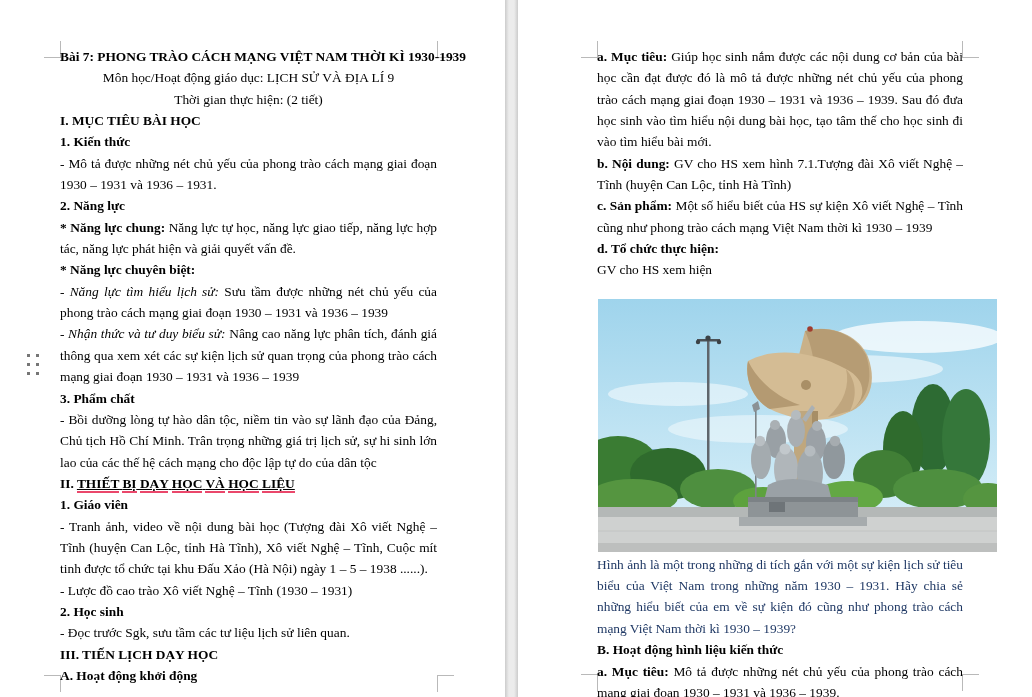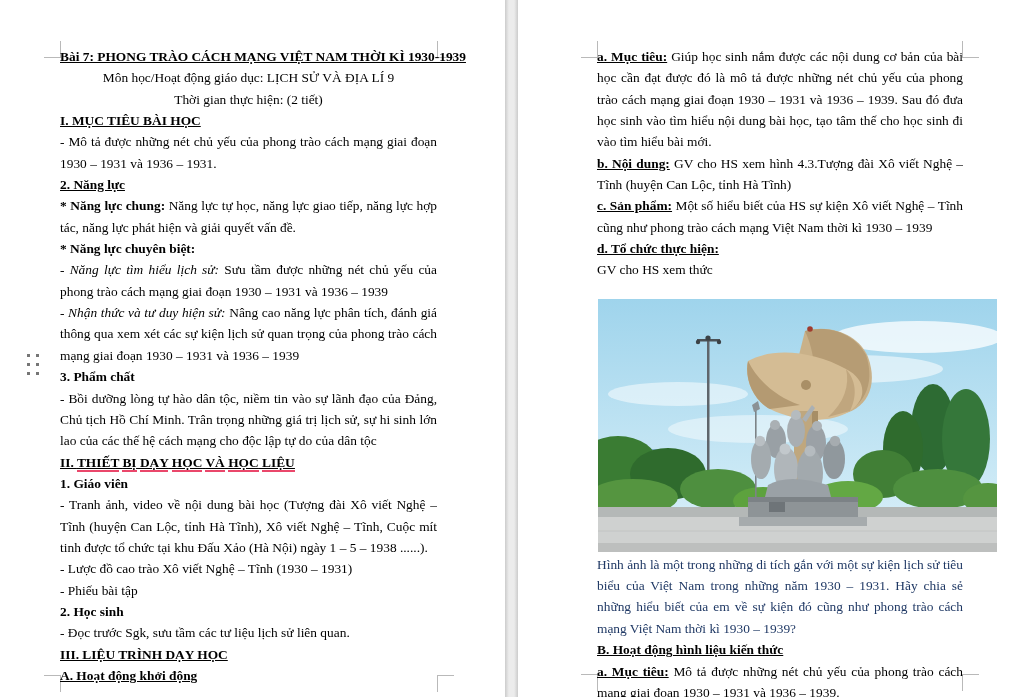--- a/index.html
+++ b/index.html
@@ -19,21 +19,21 @@
   #page-right{left:518px;width:410px;}
   #page-gap{
     position:absolute;left:505px;top:0;width:13px;height:697px;
     background:linear-gradient(90deg,#cccccc 0,#ececec 30%,#ececec 70%,#cccccc 100%);
   }
   .text-col{position:absolute;text-align:justify;line-height:21.35px;}
   #page-left .text-col{left:60px;top:46px;width:377px;}
   #page-right .text-col{left:79px;top:46px;width:366px;}
   p{margin:0;padding:0;}
   .center{text-align:center;}
-  .bold{font-weight:bold;text-decoration:underline;}
+  .bold{font-weight:bold;}
   .bi{font-weight:bold;}
   .it{font-style:italic;}
   .nowrap{white-space:nowrap;}
   .blue{color:var(--blue_text);}
   .uw{text-decoration:underline;}
   .sq{border-bottom:2.5px solid var(--squiggle);}
   
   .mark{position:absolute;width:16px;height:16px;}
   .mark.tl{border-right:1px solid var(--mark);border-bottom:1px solid var(--mark);}
   .mark.tr{border-left:1px solid var(--mark);border-bottom:1px solid var(--mark);}
@@ -65,54 +65,54 @@
   <div class="mark tl" style="left:44px;top:41px;"></div>
   <div class="mark tr" style="left:437px;top:41px;"></div>
   <div class="mark bl" style="left:44px;top:675px;"></div>
   <div class="mark br" style="left:437px;top:675px;"></div>
 
   <div class="text-col">
     <p class="center bold nowrap">Bài 7: PHONG TRÀO CÁCH MẠNG VIỆT NAM THỜI KÌ 1930-1939</p>
     <p class="center">Môn học/Hoạt động giáo dục: LỊCH SỬ VÀ ĐỊA LÍ 9</p>
     <p class="center">Thời gian thực hiện: (2 tiết)</p>
     <p class="bold">I. MỤC TIÊU BÀI HỌC</p>
+    <p class="bold">1. Kiến thức</p>
     <p>- Mô tả được những nét chủ yếu của phong trào cách mạng giai đoạn 1930 – 1931 và 1936 – 1931.</p>
     <p class="bold">2. Năng lực</p>
     <p><span class="bi">* Năng lực chung:</span><span> Năng lực tự học, năng lực giao tiếp, năng lực hợp tác, năng lực phát hiện và giải quyết vấn đề.</span></p>
     <p class="bi">* Năng lực chuyên biệt:</p>
     <p><span class="it">- Năng lực tìm hiểu lịch sử:</span><span> Sưu tầm được những nét chủ yếu của phong trào cách mạng giai đoạn 1930 – 1931 và 1936 – 1939</span></p>
-    <p><span class="it">- Nhận thức và tư duy hiện sử:</span><span> Nâng cao năng lực phân tích, đánh giá thông qua xem xét các sự kiện lịch sử quan trọng của phong trào cách mạng giai đoạn 1930 – 1931 và 1936 – 1939</span></p>
+    <p><span class="it">- Nhận thức và tư duy biểu sử:</span><span> Nâng cao năng lực phân tích, đánh giá thông qua xem xét các sự kiện lịch sử quan trọng của phong trào cách mạng giai đoạn 1930 – 1931 và 1936 – 1939</span></p>
     <p class="bi">3. Phẩm chất</p>
     <p>- Bồi dưỡng lòng tự hào dân tộc, niềm tin vào sự lãnh đạo của Đảng, Chủ tịch Hồ Chí Minh. Trân trọng những giá trị lịch sử, sự hi sinh lớn lao của các thế hệ cách mạng cho độc lập tự do của dân tộc</p>
     <p class="bold"><span>II. </span><span class="uw" id="squiggle-words"><span class="sq">THIẾT</span> <span class="sq">BỊ</span> <span class="sq">DẠY</span> <span class="sq">HỌC</span> <span class="sq">VÀ</span> <span class="sq">HỌC</span> <span class="sq">LIỆU</span></span></p>
     <p class="bi">1. Giáo viên</p>
     <p>- Tranh ảnh, video về nội dung bài học (Tượng đài Xô viết Nghệ – Tĩnh (huyện Can Lộc, tỉnh Hà Tĩnh), Xô viết Nghệ – Tĩnh, Cuộc mít tinh được tổ chức tại khu Đấu Xảo (Hà Nội) ngày 1 – 5 – 1938 ......).</p>
     <p>- Lược đồ cao trào Xô viết Nghệ – Tĩnh (1930 – 1931)</p>
-    <p>- Phiếu bài tập</p>
     <p class="bi">2. Học sinh</p>
     <p>- Đọc trước Sgk, sưu tầm các tư liệu lịch sử liên quan.</p>
-    <p class="bold">III. LIỆU TRÌNH DẠY HỌC</p>
+    <p class="bold">III. TIẾN LỊCH DẠY HỌC</p>
     <p class="bold">A. Hoạt động khởi động</p>
   </div>
 </div>
 
 <div id="page-gap"></div>
 
 <div class="page" id="page-right">
   <div class="mark tl" style="left:63px;top:41px;"></div>
   <div class="mark tr" style="left:444px;top:41px;"></div>
   <div class="mark bl" style="left:63px;top:674px;"></div>
   <div class="mark br" style="left:444px;top:674px;"></div>
 
   <div class="text-col">
     <p><span class="bold">a. Mục tiêu:</span><span> Giúp học sinh nắm được các nội dung cơ bản của bài học cần đạt được đó là mô tả được những nét chủ yếu của phong trào cách mạng giai đoạn 1930 – 1931 và 1936 – 1939. Sau đó đưa học sinh vào tìm hiểu nội dung bài học, tạo tâm thế cho học sinh đi vào tìm hiểu bài mới.</span></p>
-    <p><span class="bold">b. Nội dung:</span><span> GV cho HS xem hình 4.3.Tượng đài Xô viết Nghệ – Tĩnh (huyện Can Lộc, tỉnh Hà Tĩnh)</span></p>
+    <p><span class="bold">b. Nội dung:</span><span> GV cho HS xem hình 7.1.Tượng đài Xô viết Nghệ – Tĩnh (huyện Can Lộc, tỉnh Hà Tĩnh)</span></p>
     <p><span class="bold">c. Sản phẩm:</span><span> Một số hiểu biết của HS sự kiện Xô viết Nghệ – Tĩnh cũng như phong trào cách mạng Việt Nam thời kì 1930 – 1939</span></p>
     <p class="bold">d. Tổ chức thực hiện:</p>
-    <p>GV cho HS xem thức</p>
+    <p>GV cho HS xem hiện</p>
 
     <span class="photo-wrap">
       <svg width="399" height="253" viewBox="0 0 399 253" xmlns="http://www.w3.org/2000/svg">
         <defs>
           <linearGradient id="skyg" x1="0" y1="0" x2="0" y2="1">
             <stop offset="0" stop-color="#9fd4ec"></stop>
             <stop offset="1" stop-color="#d6eef8"></stop>
           </linearGradient>
         </defs>
         <g>

